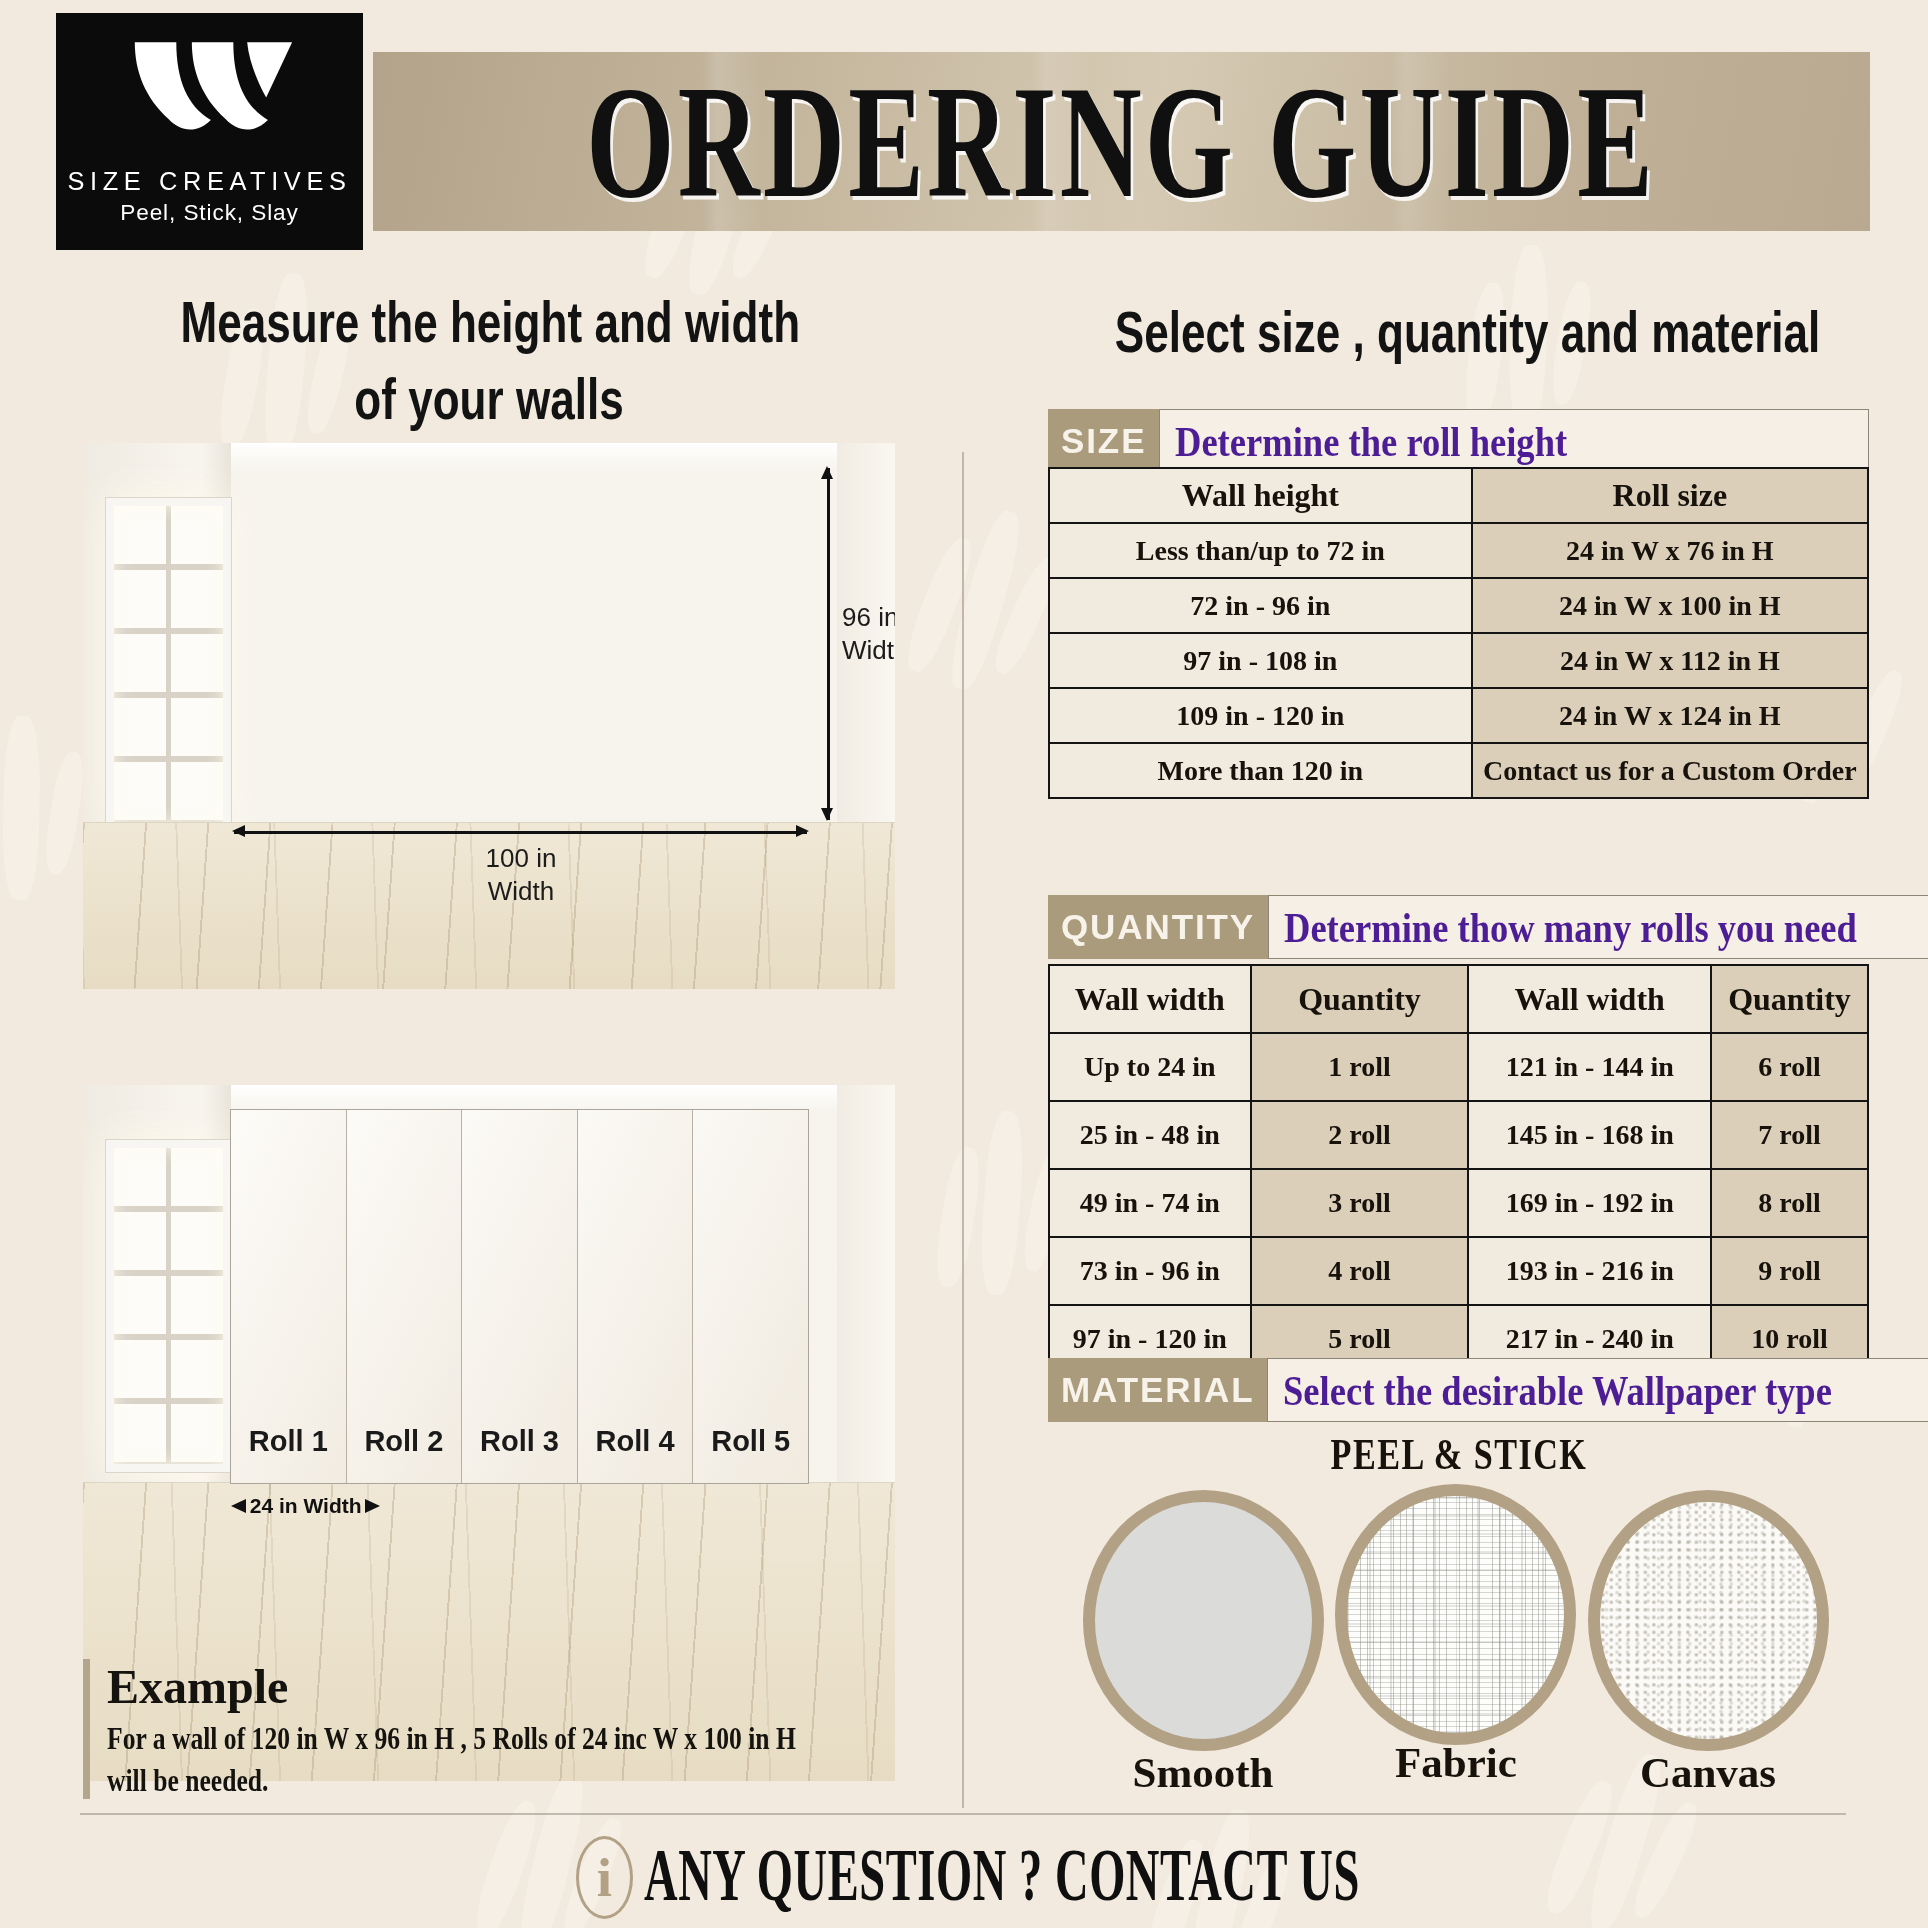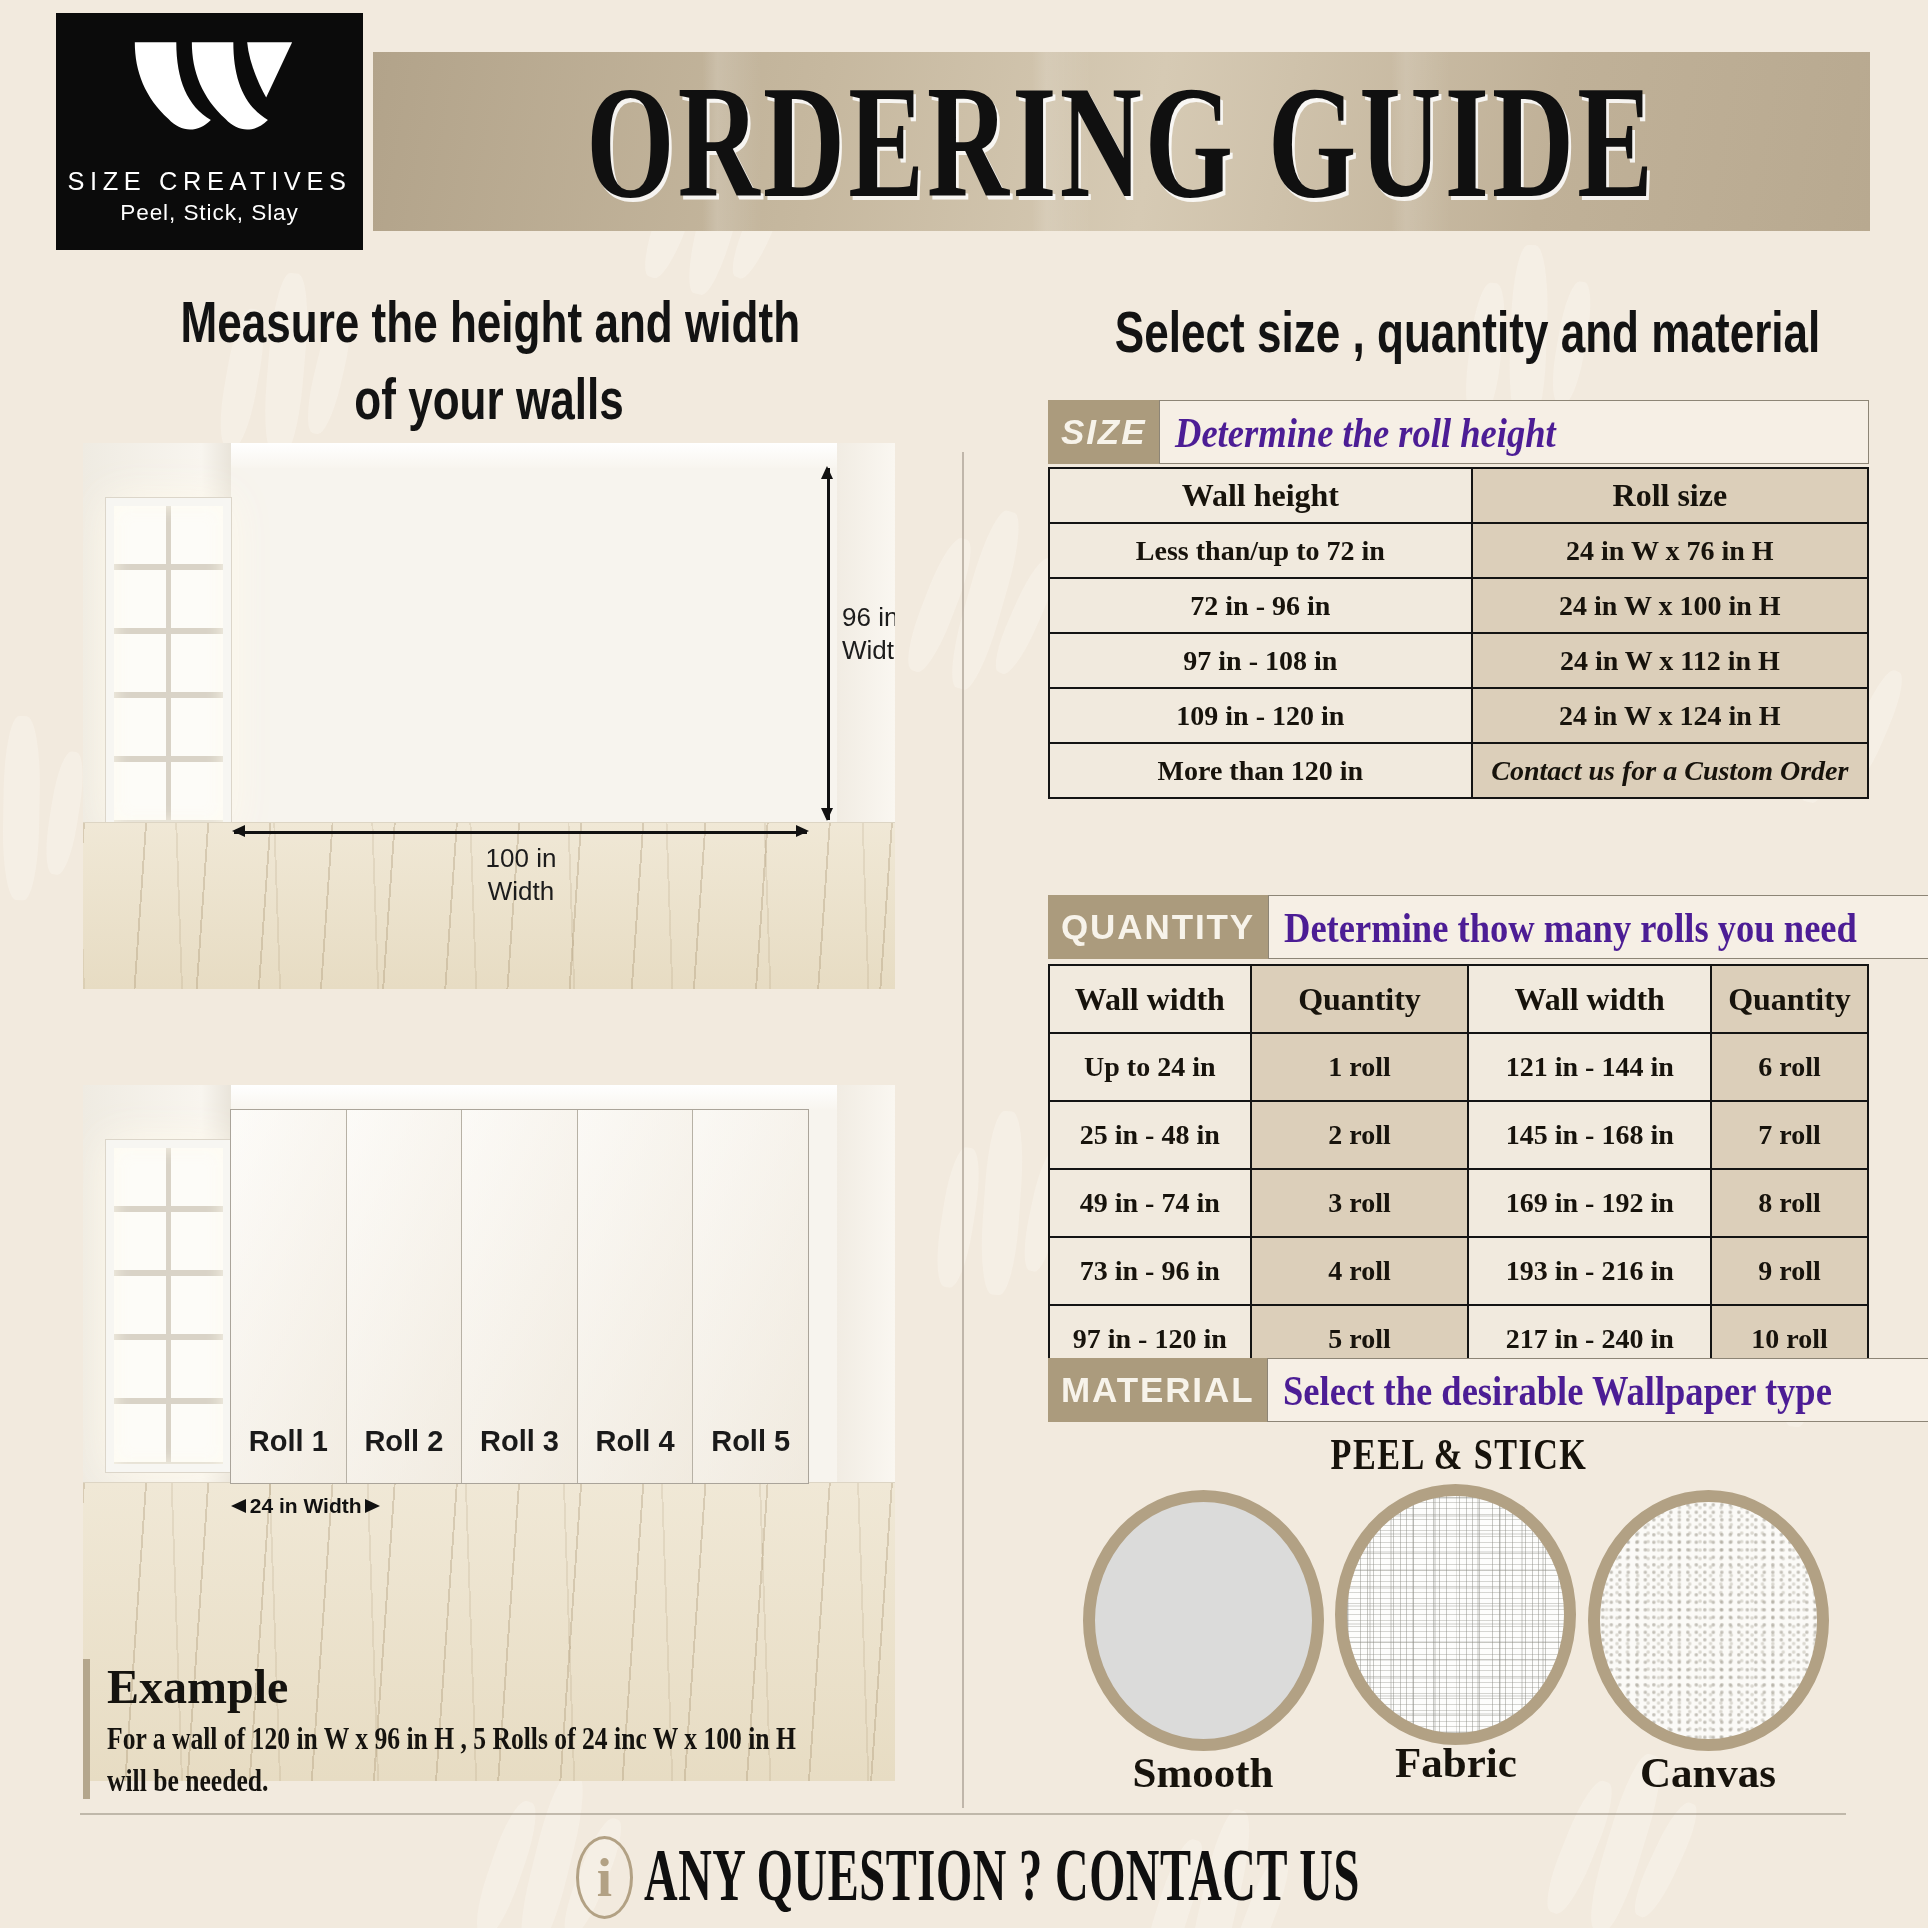--- a/index.html
+++ b/index.html
@@ -129,21 +129,21 @@
   .title-box{
     flex:1;background:#f6efe5;border:1.9px solid #8d8576;display:flex;align-items:center;
     padding-left:15px;font-family:"Liberation Serif",serif;font-weight:bold;font-size:43px;color:#4c1d95;
   }
   .title-box span{transform:scaleX(.85);transform-origin:left center;white-space:nowrap;display:inline-block;}
   table.guide{position:absolute;border-collapse:collapse;table-layout:fixed;
     font-family:"Liberation Serif",serif;font-weight:bold;color:#17130c;}
   table.guide th,table.guide td{border:2.8px solid #141414;text-align:center;padding:0 5.6px;}
   table.guide th{font-size:32px;}
   table.guide td{font-size:28px;}
-  td.cell-small{font-size:25.4px;font-style:italic;}
+  td.cell-small{font-size:25.4px;}
   .col-light{background:#f1eade;}
   .col-tan{background:#dccfba;}
   .size-table{left:1048px;top:467px;width:821px;}
   .size-table tr{height:55px;}
   .qty-table{left:1048px;top:964px;width:821px;}
   .qty-table tr{height:68px;}
 
   .center-block{position:absolute;left:1048px;width:821px;text-align:center;}
   .peel-stick{top:1428px;font-family:"Liberation Serif",serif;font-weight:bold;font-size:45px;letter-spacing:1.9px;color:#17130c;}
   .peel-stick span{display:inline-block;transform:scaleX(.76);transform-origin:center;white-space:nowrap;}
@@ -317,21 +317,21 @@
 </div>
 
 <div class="example">
   <div class="ex-title">Example</div>
   <div class="ex-line">For a wall of 120 in W x 96 in H , 5 Rolls of 24 inc W x 100 in H</div>
   <div class="ex-line">will be needed.</div>
 </div>
 
 <div class="divider"></div>
 
-<div class="section-head" style="top:400px;font-style:italic;">
+<div class="section-head" style="top:409px;">
   <div class="chip">SIZE</div>
   <div class="title-box">
       <span>Determine the roll height</span>
     </div>
 </div>
 <table class="guide size-table">
   <tbody>
       <tr>
     <th class="col-light" style="width:50%;">Wall height</th>
     <th class="col-tan">Roll size</th>

